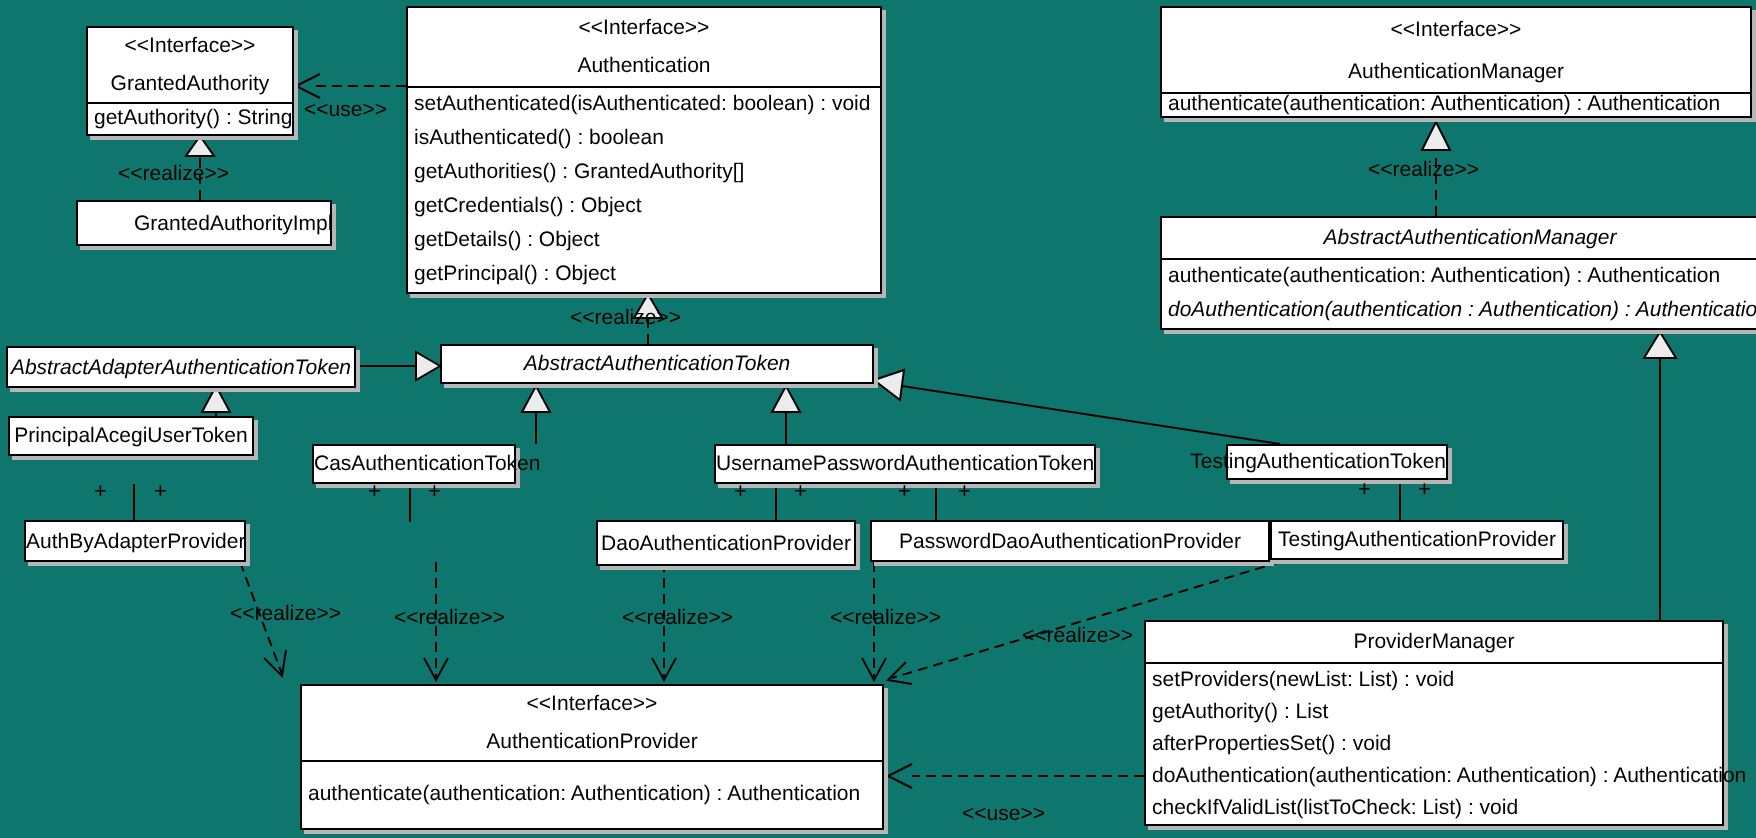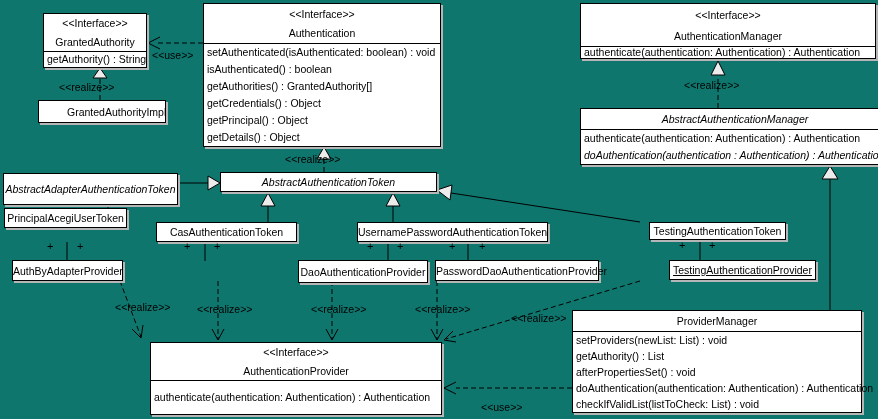--- a/index.html
+++ b/index.html
@@ -91,22 +91,22 @@
   <div class="box" style="left:203px;top:3px;width:238px;height:144px;">
     <div class="title" style="height:39px;">
       <div>&lt;&lt;Interface&gt;&gt;</div>
       <div>Authentication</div>
     </div>
     <div class="methods">
       <div class="method">setAuthenticated(isAuthenticated: boolean) : void</div>
       <div class="method">isAuthenticated() : boolean</div>
       <div class="method">getAuthorities() : GrantedAuthority[]</div>
       <div class="method">getCredentials() : Object</div>
+      <div class="method">getDetails() : Object</div>
       <div class="method">getPrincipal() : Object</div>
-      <div class="method">getDetails() : Object</div>
     </div>
   </div>
 
   <div class="box" style="left:580px;top:3px;width:296px;height:56px;">
     <div class="title" style="height:42px;">
       <div>&lt;&lt;Interface&gt;&gt;</div>
       <div>AuthenticationManager</div>
     </div>
     <div class="methods">
       <div class="method">authenticate(authentication: Authentication) : Authentication</div>
@@ -116,51 +116,51 @@
   <div class="box" style="left:580px;top:108px;width:310px;height:57px;">
     <div class="title" style="height:20px;">
       <div class="it">AbstractAuthenticationManager</div>
     </div>
     <div class="methods">
       <div class="method">authenticate(authentication: Authentication) : Authentication</div>
       <div class="method it">doAuthentication(authentication : Authentication) : Authentication</div>
     </div>
   </div>
 
-  <div class="box simple" style="left:3px;top:173px;width:175px;height:32px;">
+  <div class="box simple" style="left:3px;top:173px;width:175px;height:21px;">
     <div class="it">AbstractAdapterAuthenticationToken</div>
   </div>
 
   <div class="box simple" style="left:220px;top:172px;width:217px;height:20px;">
     <div class="it">AbstractAuthenticationToken</div>
   </div>
 
   <div class="box simple" style="left:4px;top:208px;width:123px;height:20px;">
     <div>PrincipalAcegiUserToken</div>
   </div>
-  <div class="box simple" style="left:156px;top:222px;width:141px;height:20px;">
+  <div class="box simple" style="left:156px;top:222px;width:102px;height:20px;">
     <div>CasAuthenticationToken</div>
   </div>
   <div class="box simple" style="left:357px;top:222px;width:191px;height:20px;">
     <div>UsernamePasswordAuthenticationToken</div>
   </div>
-  <div class="box simple" style="left:649px;top:222px;width:137px;height:18px;">
+  <div class="box simple" style="left:613px;top:222px;width:111px;height:18px;align-items:flex-end;">
     <div>TestingAuthenticationToken</div>
   </div>
 
   <div class="box simple" style="left:12px;top:260px;width:111px;height:21px;text-align:center;">
     <div>AuthByAdapterProvider</div>
   </div>
   <div class="box simple" style="left:298px;top:260px;width:130px;height:23px;">
     <div>DaoAuthenticationProvider</div>
   </div>
-  <div class="box simple" style="left:435px;top:260px;width:164px;height:21px;">
+  <div class="box simple" style="left:435px;top:260px;width:200px;height:21px;">
     <div>PasswordDaoAuthenticationProvider</div>
   </div>
-  <div class="box simple" style="left:669px;top:260px;width:147px;height:20px;text-decoration:underline;">
+  <div class="box simple" style="left:635px;top:260px;width:147px;height:20px;">
     <div>TestingAuthenticationProvider</div>
   </div>
 
   <div class="box" style="left:150px;top:342px;width:292px;height:73px;">
     <div class="title" style="height:37px;">
       <div>&lt;&lt;Interface&gt;&gt;</div>
       <div>AuthenticationProvider</div>
     </div>
     <div class="methods">
       <div class="method">authenticate(authentication: Authentication) : Authentication</div>

